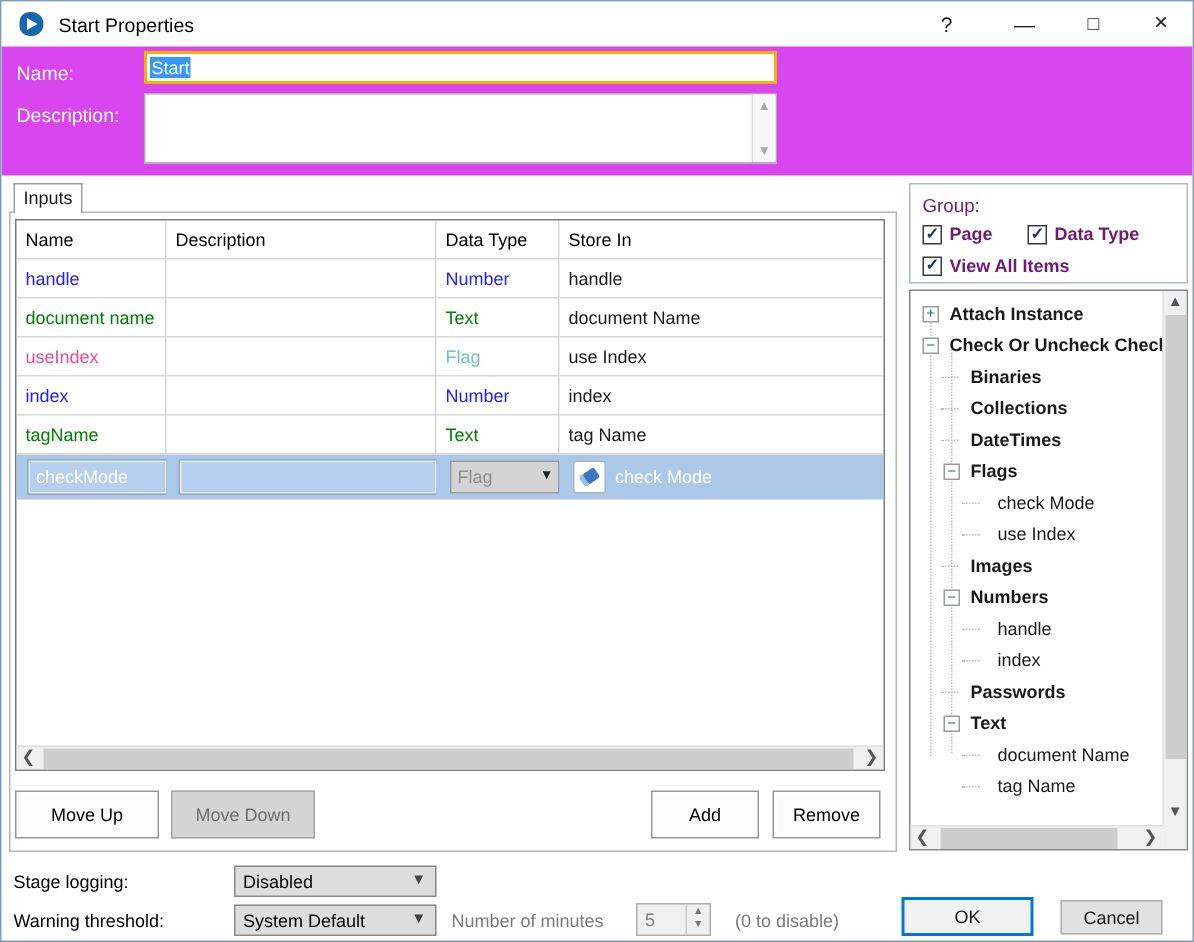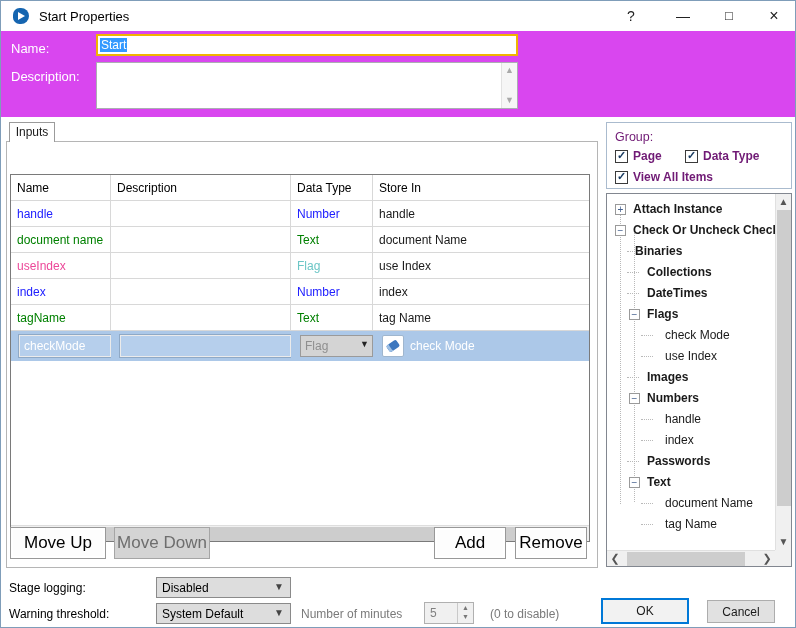--- a/index.html
+++ b/index.html
@@ -29,21 +29,21 @@
   .desc-scroll{ position:absolute; right:0; top:0; width:16px; height:100%; background:#f6f6f6; border-left:1px solid #e2e2e2; }
   .desc-scroll .arr{ position:absolute; left:0; width:100%; height:15px; text-align:center; color:#a9a9a9; font-size:9px; line-height:15px; }
   .desc-scroll .arr.up{ top:0; } .desc-scroll .arr.dn{ bottom:0; }
   
   .tab{ position:absolute; left:8px; top:121px; width:46px; height:20px; background:#ffffff;
     border:1px solid #9b9b9b; border-bottom:none; text-align:center; line-height:19px; z-index:3; }
   .tabpage{ position:absolute; left:5px; top:140px; width:592px; height:427px;
     background:#ffffff; border:1px solid #b5b5b5; }
   
   .tbl{ position:absolute; left:3px; top:4px; width:580px; height:368px;
-    border:1px solid #7a7a7a; background:#ffffff; overflow:hidden;margin-top:28px; }
+    border:1px solid #7a7a7a; background:#ffffff; overflow:hidden; }
   .thead,.trow{ display:flex; width:578px; }
   .thead{ height:26px; }
   .tcell{ padding:6px 0 0 6px; height:100%; border-right:1px solid #d8d8d8; border-bottom:1px solid #d8d8d8; overflow:hidden; white-space:nowrap; }
   .c1{ width:100px; } .c2{ width:180px; } .c3{ width:82px; } .c4{ flex:1; border-right:none; }
   .thead .tcell{ color:#000; }
   .trow{ height:26px; }
   .trow.selected{ height:30px; background:#acc8e8; align-items:center; }
   .trow.selected .tcell{ border-right:none; border-bottom:none; padding-top:0; display:flex; align-items:center; }
   .inline-box{ height:22px; background:#b6cfec; border:1px solid #ebebeb; outline:1px solid #8fa9c6; color:#ffffff; padding:3px 4px; }
   .nbox{ width:92px; margin-left:2px; } .dbox{ width:172px; margin-left:3px; }
@@ -55,21 +55,21 @@
   .store-edit::after{ content:""; position:absolute; left:4px; top:6px; width:12px; height:8px;
     background:#3c77bf; border-radius:2px; transform:rotate(-35deg); box-shadow:inset 3px 0 0 #9dbfe4; }
   .sel-store-label{ color:#ffffff; }
   
   .hscroll{ position:absolute; left:0; bottom:0; width:100%; height:16px; background:#f0f0f0; border-top:1px solid #dedede; }
   .hscroll .arr{ position:absolute; top:0; width:16px; height:16px; color:#555; font-size:11px; line-height:15px; text-align:center; }
   .hscroll .arr.l{ left:0; } .hscroll .arr.r{ right:0; }
   .hscroll .thumb{ position:absolute; top:1px; height:14px; background:#cdcdcd; }
   
   .btn{ position:absolute; height:32px; background:#fdfdfd; border:1px solid #989898;
-    box-shadow:inset 0 0 0 2px #ffffff; text-align:center; font-size:17px; color:#000;
+    box-shadow:inset 0 0 0 2px #ffffff; text-align:center; font-size:12px; color:#000;
     display:flex; align-items:center; justify-content:center; cursor:default; }
   .btn.disabled{ background:#d4d4d4; color:#6e6e6e; border-color:#a5a5a5; box-shadow:none; }
   
   .groupbox{ position:absolute; left:605px; top:121px; width:186px; height:67px;
     background:#ffffff; border:1px solid #aabbce; color:#701a75; }
   .groupbox .glabel{ position:absolute; left:8px; top:7px; font-size:12.5px; }
   .cbrow{ position:absolute; display:flex; align-items:center; gap:5px;font-weight:bold; }
   .cb{ width:13px; height:13px; border:1px solid #3a3a3a; background:#ffffff; position:relative; flex:none; }
   .cb::after{ content:"✓"; position:absolute; left:1px; top:-2px; font-size:11px; color:#16395f; font-weight:bold; }
   
@@ -230,21 +230,21 @@
     <div class="titem b">
           <div class="exp" style="left:8px;">+</div>
           <span class="lbl" style="left:26px;">Attach Instance</span>
         </div>
         <div class="titem b">
           <div class="exp" style="left:8px;">−</div>
           <span class="lbl" style="left:26px;">Check Or Uncheck Checkbox</span>
         </div>
         <div class="titem b">
           <div class="stub" style="left:20px; width:12px;"></div>
-          <span class="lbl" style="left:28px;">Binaries</span>
+          <span class="lbl" style="left:40px;">Binaries</span>
         </div>
         <div class="titem b">
           <div class="stub" style="left:20px; width:12px;"></div>
           <span class="lbl" style="left:40px;">Collections</span>
         </div>
         <div class="titem b">
           <div class="stub" style="left:20px; width:12px;"></div>
           <span class="lbl" style="left:40px;">DateTimes</span>
         </div>
         <div class="titem b">

